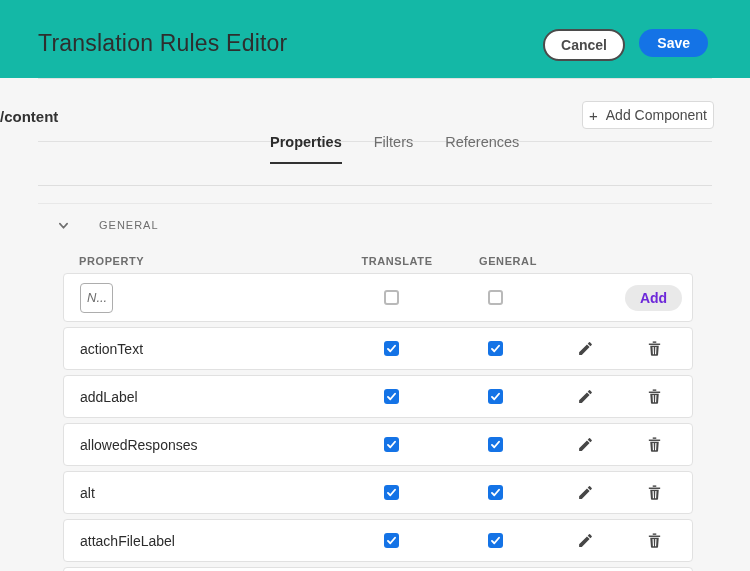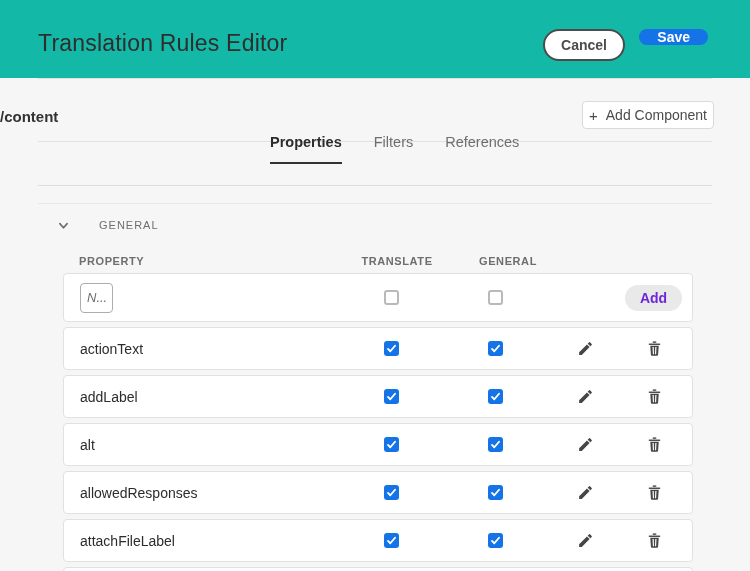--- a/index.html
+++ b/index.html
@@ -17,21 +17,21 @@
     position:absolute; left:38px; top:30px;
     font-size:23px; font-weight:400; color:#2e2e2e; letter-spacing:0.2px;
   }
   .btn { border:none; cursor:pointer; font-family:inherit; }
   .btn-cancel {
     position:absolute; top:29px; right:125px; height:32px; padding:0 16px;
     background:#ffffff; border:2px solid #4b4b4b; border-radius:16px;
     font-size:14px; font-weight:700; color:#4b4b4b;
   }
   .btn-save {
-    position:absolute; top:29px; right:42px; height:16px; padding:0 18px;
+    position:absolute; top:29px; right:42px; height:28px; padding:0 18px;
     background:#1473e6; border-radius:16px;
     font-size:14px; font-weight:700; color:#ffffff;
   }
   .hr { position:absolute; left:38px; right:38px; height:1px; background:#e1e1e1; }
   .hr1 { top:78px; }
   .hr2 { top:141px; }
   .hr3 { top:185px; background:#dedede; }
   .hr4 { top:203px; background:#e8e8e8; }
 
   
@@ -238,20 +238,56 @@
               <path d="M4 5h16v2H4z"></path>
               <path d="M6 8h12l-1 13.2a1.3 1.3 0 0 1-1.3 1.1H8.3A1.3 1.3 0 0 1 7 21.2L6 8zm3.2 2l.5 10h1.6l-.4-10H9.2zm3.9 0l-.4 10h1.6l.5-10h-1.7z"></path>
             </svg>
           </button>
         </div>
     </div>
   </div>
 
   <div class="row-card">
     <div class="row-grid grid-cols">
+      <div class="prop-name">allowedResponses</div>
+      <div class="cell-center">
+          <div class="cb checked">
+        <svg width="11" height="11" viewBox="0 0 14 14">
+              <polyline points="2.5,7.5 5.5,10.5 11.5,3.5" fill="none" stroke="#ffffff" stroke-width="2.4" stroke-linecap="round" stroke-linejoin="round"></polyline>
+            </svg>
+          </div>
+        </div>
+      <div class="cell-center">
+          <div class="cb checked">
+        <svg width="11" height="11" viewBox="0 0 14 14">
+              <polyline points="2.5,7.5 5.5,10.5 11.5,3.5" fill="none" stroke="#ffffff" stroke-width="2.4" stroke-linecap="round" stroke-linejoin="round"></polyline>
+            </svg>
+          </div>
+        </div>
+      <div class="cell-center">
+          <button class="icon-btn">
+        <svg width="17" height="17" viewBox="0 0 24 24" fill="#464646">
+              <path d="M3 17.25V21h3.75L17.81 9.94l-3.75-3.75L3 17.25zM20.71 7.04a1 1 0 0 0 0-1.41l-2.34-2.34a1 1 0 0 0-1.41 0l-1.83 1.83 3.75 3.75 1.83-1.83z"></path>
+            </svg>
+          </button>
+        </div>
+      <div class="cell-center">
+          <button class="icon-btn">
+        <svg width="17" height="17" viewBox="0 0 24 24" fill="#464646">
+              <path d="M9.5 2h5v2h-5z"></path>
+              <path d="M4 5h16v2H4z"></path>
+              <path d="M6 8h12l-1 13.2a1.3 1.3 0 0 1-1.3 1.1H8.3A1.3 1.3 0 0 1 7 21.2L6 8zm3.2 2l.5 10h1.6l-.4-10H9.2zm3.9 0l-.4 10h1.6l.5-10h-1.7z"></path>
+            </svg>
+          </button>
+        </div>
+    </div>
+  </div>
+
+  <div class="row-card">
+    <div class="row-grid grid-cols">
       <div class="prop-name">alt</div>
       <div class="cell-center">
           <div class="cb checked">
         <svg width="11" height="11" viewBox="0 0 14 14">
               <polyline points="2.5,7.5 5.5,10.5 11.5,3.5" fill="none" stroke="#ffffff" stroke-width="2.4" stroke-linecap="round" stroke-linejoin="round"></polyline>
             </svg>
           </div>
         </div>
       <div class="cell-center">
           <div class="cb checked">
@@ -274,56 +310,20 @@
               <path d="M4 5h16v2H4z"></path>
               <path d="M6 8h12l-1 13.2a1.3 1.3 0 0 1-1.3 1.1H8.3A1.3 1.3 0 0 1 7 21.2L6 8zm3.2 2l.5 10h1.6l-.4-10H9.2zm3.9 0l-.4 10h1.6l.5-10h-1.7z"></path>
             </svg>
           </button>
         </div>
     </div>
   </div>
 
   <div class="row-card">
     <div class="row-grid grid-cols">
-      <div class="prop-name">allowedResponses</div>
-      <div class="cell-center">
-          <div class="cb checked">
-        <svg width="11" height="11" viewBox="0 0 14 14">
-              <polyline points="2.5,7.5 5.5,10.5 11.5,3.5" fill="none" stroke="#ffffff" stroke-width="2.4" stroke-linecap="round" stroke-linejoin="round"></polyline>
-            </svg>
-          </div>
-        </div>
-      <div class="cell-center">
-          <div class="cb checked">
-        <svg width="11" height="11" viewBox="0 0 14 14">
-              <polyline points="2.5,7.5 5.5,10.5 11.5,3.5" fill="none" stroke="#ffffff" stroke-width="2.4" stroke-linecap="round" stroke-linejoin="round"></polyline>
-            </svg>
-          </div>
-        </div>
-      <div class="cell-center">
-          <button class="icon-btn">
-        <svg width="17" height="17" viewBox="0 0 24 24" fill="#464646">
-              <path d="M3 17.25V21h3.75L17.81 9.94l-3.75-3.75L3 17.25zM20.71 7.04a1 1 0 0 0 0-1.41l-2.34-2.34a1 1 0 0 0-1.41 0l-1.83 1.83 3.75 3.75 1.83-1.83z"></path>
-            </svg>
-          </button>
-        </div>
-      <div class="cell-center">
-          <button class="icon-btn">
-        <svg width="17" height="17" viewBox="0 0 24 24" fill="#464646">
-              <path d="M9.5 2h5v2h-5z"></path>
-              <path d="M4 5h16v2H4z"></path>
-              <path d="M6 8h12l-1 13.2a1.3 1.3 0 0 1-1.3 1.1H8.3A1.3 1.3 0 0 1 7 21.2L6 8zm3.2 2l.5 10h1.6l-.4-10H9.2zm3.9 0l-.4 10h1.6l.5-10h-1.7z"></path>
-            </svg>
-          </button>
-        </div>
-    </div>
-  </div>
-
-  <div class="row-card">
-    <div class="row-grid grid-cols">
       <div class="prop-name">attachFileLabel</div>
       <div class="cell-center">
           <div class="cb checked">
         <svg width="11" height="11" viewBox="0 0 14 14">
               <polyline points="2.5,7.5 5.5,10.5 11.5,3.5" fill="none" stroke="#ffffff" stroke-width="2.4" stroke-linecap="round" stroke-linejoin="round"></polyline>
             </svg>
           </div>
         </div>
       <div class="cell-center">
           <div class="cb checked">

